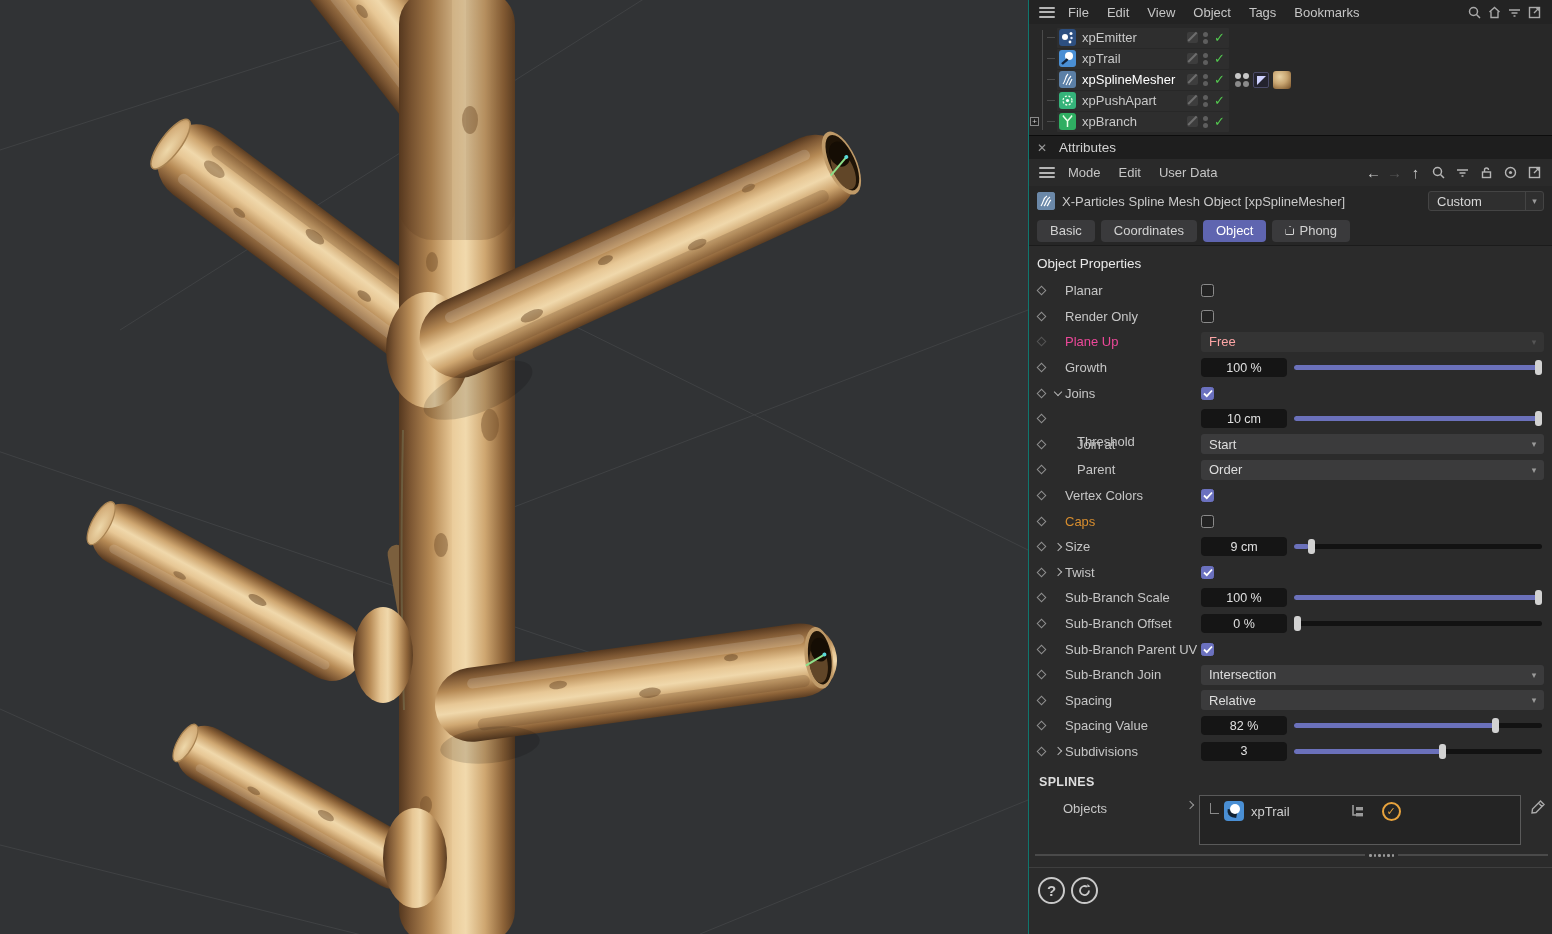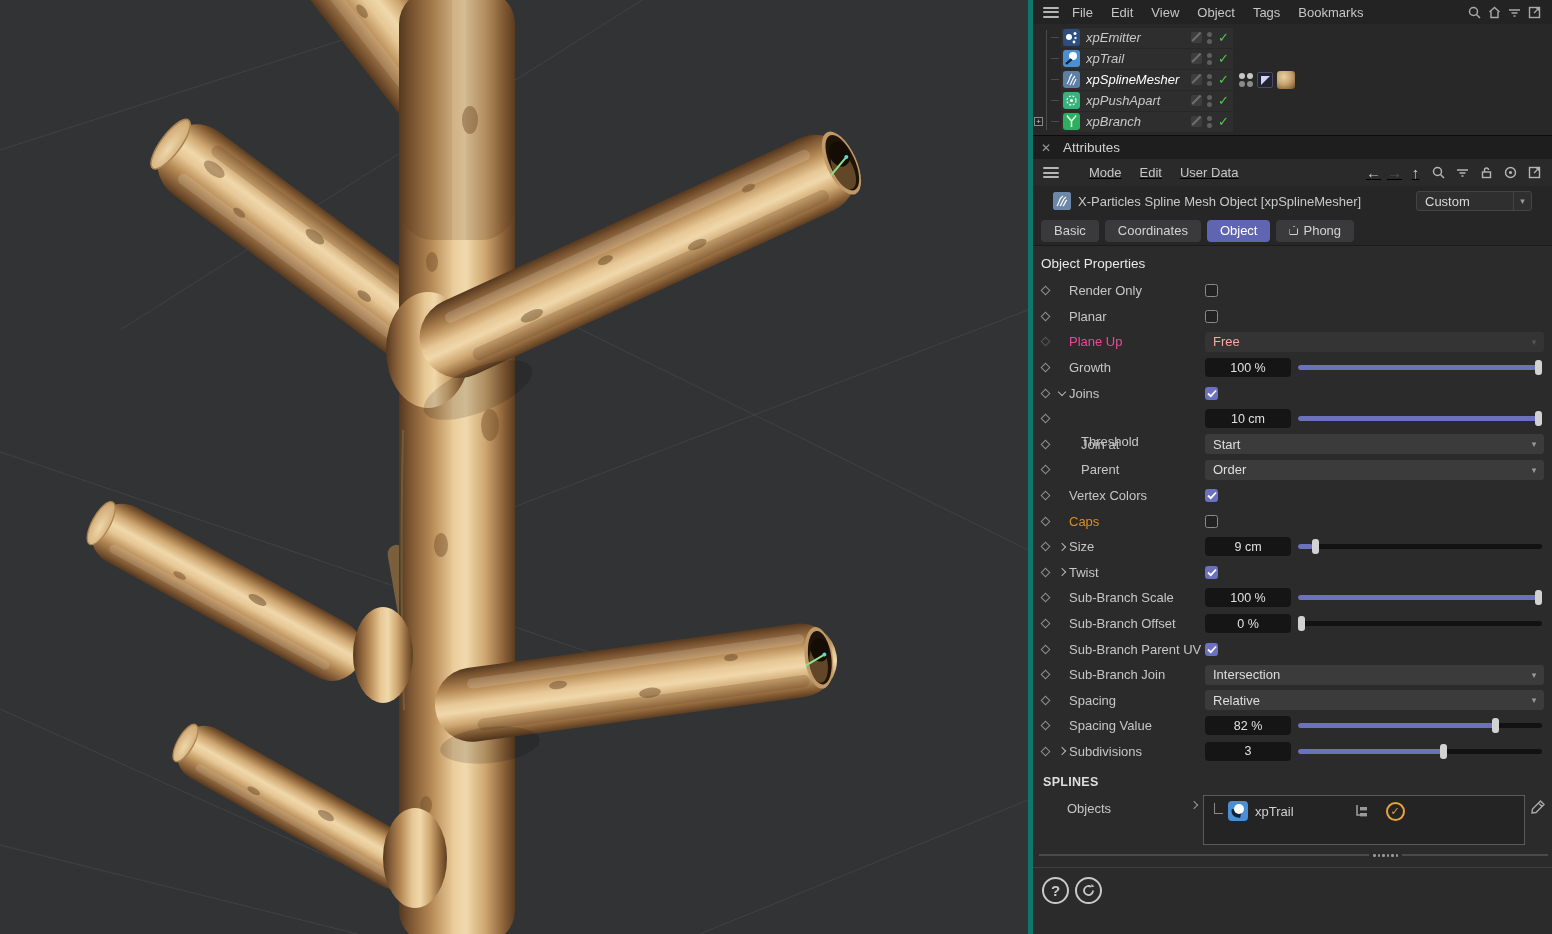--- a/index.html
+++ b/index.html
@@ -5,39 +5,39 @@
   * { box-sizing: border-box; margin:0; padding:0; }
   html,body { background:#1a1a1a; }
   body { font-family:"Liberation Sans", "DejaVu Sans", sans-serif; }
   .app { position:relative; width:1552px; height:934px; overflow:hidden; background:#2f3133; }
 
   
   .viewport { position:absolute; left:0; top:0; width:1028px; height:934px; background:#313335; }
   .viewport svg { display:block; }
 
   
-  .panel { position:absolute; left:1028px; top:0; width:524px; height:934px; background:#2b2b2b; border-left:5px solid #0f766e; display:flex; flex-direction:column; }
+  .panel { position:absolute; left:1028px; top:0; width:524px; height:934px; background:#2b2b2b; border-left:1px solid #0f766e; display:flex; flex-direction:column; }
 
   
   .om-menubar { height:24px; background:#232323; display:flex; align-items:center; padding:0 8px; gap:0; flex:0 0 auto; }
   .om-menubar .mitem { color:#c6c6c6; font-size:13px; padding:0 9px; cursor:default; }
   .om-menubar .spacer { flex:1; }
   .ibtn { width:20px; height:18px; display:flex; align-items:center; justify-content:center; color:#a9a9a9; }
   .ibtn svg { display:block; }
   .hamb { width:16px; height:11px; display:flex; flex-direction:column; justify-content:space-between; margin:0 4px 0 2px; }
   .hamb i { display:block; height:2px; background:#b5b5b5; border-radius:1px; }
 
   
   .om-list { height:111px; background:#282828; position:relative; padding-top:3px; flex:0 0 auto; }
   .om-list .treeline { position:absolute; left:13px; top:6px; width:1px; height:100px; background:#4b4b4b; }
   .om-row { height:21px; display:flex; align-items:center; position:relative; padding-left:18px; }
   .om-row .stub { width:8px; height:1px; background:#4b4b4b; margin-right:2px; flex:0 0 auto; }
   .om-band { display:flex; align-items:center; background:#2e2e2e; height:20px; width:172px; padding:0 4px 0 2px; border-radius:1px; }
   .om-obj-icon { width:17px; height:17px; border-radius:3px; flex:0 0 auto; display:flex; align-items:center; justify-content:center; }
-  .om-name { font-size:13px; color:#c9c9c9; margin-left:6px; flex:1; white-space:nowrap; overflow:hidden;font-style:italic; }
+  .om-name { font-size:13px; color:#c9c9c9; margin-left:6px; flex:1; white-space:nowrap; overflow:hidden; }
   .om-name.sel { color:#ffffff; }
   .om-sq { width:11px; height:11px; background:#3d3d3d; border-radius:2px; position:relative; margin-right:5px; flex:0 0 auto; }
   .om-sq::after { content:""; position:absolute; left:1px; top:8px; width:12px; height:1.5px; background:#6e6e6e; transform:rotate(-45deg); transform-origin:left center; }
   .om-dots { display:flex; flex-direction:column; gap:2px; margin-right:6px; flex:0 0 auto; }
   .om-dots i { width:5px; height:5px; border-radius:50%; background:#5e5e5e; display:block; }
   .om-check { color:#53c94f; font-size:13px; font-weight:bold; line-height:1; flex:0 0 auto; }
   .om-tags { display:flex; align-items:center; gap:4px; margin-left:6px; }
   .tag-dots { display:grid; grid-template-columns:6px 6px; grid-gap:2px; }
   .tag-dots i { width:6px; height:6px; border-radius:50%; background:#c7c7c7; }
   .tag-dots i:nth-child(3), .tag-dots i:nth-child(4){ background:#8b8b8b; }
@@ -45,28 +45,28 @@
   .tag-phong::after{ content:""; position:absolute; left:3px; top:3px; border-left:9px solid #cfd2ff; border-bottom:9px solid transparent; }
   .tag-mat { width:18px; height:18px; border-radius:3px; background:radial-gradient(circle at 38% 32%, #e8d2a4 0%, #c8a571 45%, #8a6438 85%, #5f4323 100%); }
   .om-expand { position:absolute; left:1px; top:6px; width:9px; height:9px; border:1px solid #8a8a8a; background:#222; color:#cfcfcf; font-size:8px; line-height:7px; text-align:center; }
 
   
   .attr-titlebar { height:24px; background:#1e1e1e; border-top:1px solid #0c0c0c; display:flex; align-items:center; padding:0 8px; flex:0 0 auto; }
   .closex { color:#9a9a9a; font-size:12px; margin-right:12px; }
   .attr-title { color:#d2d2d2; font-size:13.5px; }
 
   
-  .attr-menubar { height:27px; background:#2a2a2a; display:flex; align-items:center; padding:0 8px; gap:17px; flex:0 0 auto;text-decoration:underline; }
+  .attr-menubar { height:27px; background:#2a2a2a; display:flex; align-items:center; padding:0 8px; gap:0; flex:0 0 auto; }
   .attr-menubar .mitem { color:#c6c6c6; font-size:13px; padding:0 9px; }
   .aicons { display:flex; align-items:center; gap:4px; margin-left:auto; }
   .aicons .tarrow { font-size:15px; color:#c9c9c9; width:17px; text-align:center; }
   .aicons .dim { color:#565656; }
 
   
-  .attr-objrow { height:30px; background:#262626; display:flex; align-items:center; padding:0 20px; flex:0 0 auto; }
+  .attr-objrow { height:30px; background:#262626; display:flex; align-items:center; padding:0 8px; flex:0 0 auto; }
   .obj-icon { width:18px; height:18px; border-radius:3px; background:#6b88a8; margin-right:7px; flex:0 0 auto; }
   .obj-icon svg{ display:block; }
   .obj-title { color:#c9c9c9; font-size:13px; white-space:nowrap; }
   .preset-dd { margin-left:auto; width:116px; height:20px; background:#2f2f2f; border:1px solid #444; border-radius:3px; display:flex; align-items:center; }
   .preset-dd .txt { flex:1; color:#d8d8d8; font-size:13px; padding-left:8px; }
   .preset-dd .arr { width:18px; height:100%; border-left:1px solid #444; color:#9a9a9a; font-size:9px; display:flex; align-items:center; justify-content:center; }
 
   
   .attr-tabs { height:30px; background:#262626; border-bottom:1px solid #1b1b1b; display:flex; align-items:center; gap:6px; padding:0 8px; flex:0 0 auto; }
   .tab { height:22px; border-radius:4px; background:#3a3a3c; color:#d2d2d2; font-size:13px; display:flex; align-items:center; padding:0 13px; gap:5px; cursor:default; }
@@ -501,31 +501,31 @@
         </div>
       </div>
 
     <div class="props">
       <div class="section-title">Object Properties</div>
       <div id="prop-rows">
           <div class="prow">
             <span class="pleft">
               <span class="diamond"></span>
               <span class="chev none"></span>
+              <span class="plabel">Planar</span>
+            </span>
+            <span class="pctl">
+              <span class="cb"></span>
+            </span>
+          </div>
+          <div class="prow">
+            <span class="pleft">
+              <span class="diamond"></span>
+              <span class="chev none"></span>
               <span class="plabel">Render Only</span>
-            </span>
-            <span class="pctl">
-              <span class="cb"></span>
-            </span>
-          </div>
-          <div class="prow">
-            <span class="pleft">
-              <span class="diamond"></span>
-              <span class="chev none"></span>
-              <span class="plabel">Planar</span>
             </span>
             <span class="pctl">
               <span class="cb"></span>
             </span>
           </div>
           <div class="prow disabled">
             <span class="pleft">
               <span class="diamond"></span>
               <span class="chev none"></span>
               <span class="plabel">Plane Up</span>

